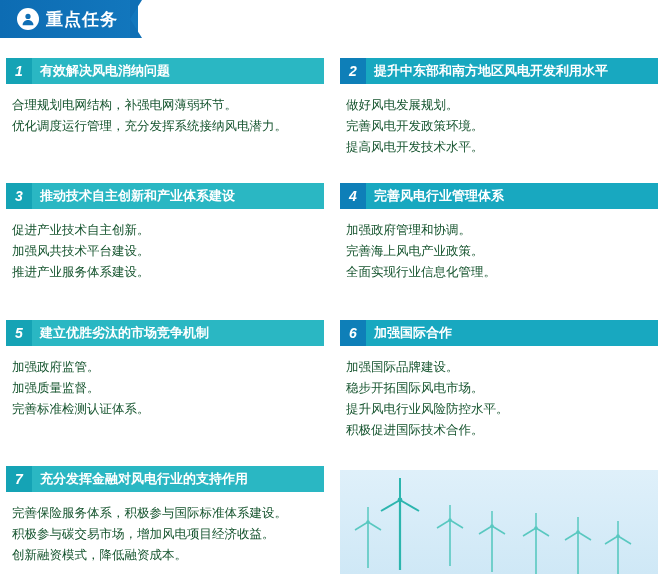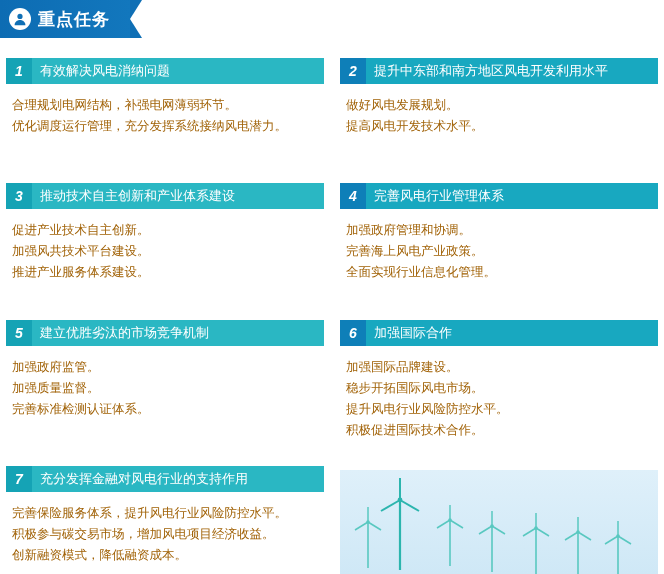--- a/index.html
+++ b/index.html
@@ -24,20 +24,21 @@
   .header {
     position: absolute;
     left: 0;
     top: 0;
     width: 130px;
     height: 38px;
     display: flex;
     align-items: center;
     background: #0f6fb5;
     background: linear-gradient(90deg, #0d6cb3 0%, #1277bd 100%);
+    padding-left: 8px;
   }
   .header .ribbon-tail {
     position: absolute;
     left: 130px;
     top: 0;
     width: 0;
     height: 0;
     border-top: 19px solid #0f6fb5;
     border-bottom: 19px solid #0f6fb5;
     border-right: 12px solid transparent;
@@ -88,30 +89,30 @@
     display: flex;
     align-items: center;
     justify-content: center;
     font-size: 14px;
     font-weight: bold;
     font-style: italic;
     color: #ffffff;
   }
   .card-title {
     font-size: 13px;
-    font-weight: normal;
+    font-weight: bold;
     padding-left: 8px;
     white-space: nowrap;
   }
   .card-body {
     padding: 11px 4px 0 6px;
   }
   .card-body .line {
     font-size: 12.5px;
-    color: #a16207;
+    color: #14532d;
     line-height: 21px;
     white-space: nowrap;
   }
 
   
   .card.c1 { left: 0;   top: 0;   }
   .card.c2 { left: 334px; top: 0; }
   .card.c3 { left: 0;   top: 125px; }
   .card.c4 { left: 334px; top: 125px; }
   .card.c5 { left: 0;   top: 262px; }
@@ -159,20 +160,21 @@
       </div>
     </div>
 
     <div class="card c2">
       <div class="card-head" style="background:#18a8c0;">
         <div class="card-num" style="background:#0e7fb8;">2</div>
         <div class="card-title">提升中东部和南方地区风电开发利用水平</div>
       </div>
       <div class="card-body">
         <div class="line">做好风电发展规划。</div>
+        <div class="line">完善风电开发政策环境。</div>
         <div class="line">提高风电开发技术水平。</div>
       </div>
     </div>
 
     <div class="card c3">
       <div class="card-head" style="background:#2ab7c3;">
         <div class="card-num" style="background:#15a3b5;">3</div>
         <div class="card-title">推动技术自主创新和产业体系建设</div>
       </div>
       <div class="card-body">
@@ -218,21 +220,21 @@
         <div class="line">积极促进国际技术合作。</div>
       </div>
     </div>
 
     <div class="card c7">
       <div class="card-head" style="background:#2ab7c3;">
         <div class="card-num" style="background:#15a3b5;">7</div>
         <div class="card-title">充分发挥金融对风电行业的支持作用</div>
       </div>
       <div class="card-body">
-        <div class="line">完善保险服务体系，提升风电行业风险防控水平。</div>
+        <div class="line">完善保险服务体系，积极参与国际标准体系建设。</div>
         <div class="line">积极参与碳交易市场，增加风电项目经济收益。</div>
         <div class="line">创新融资模式，降低融资成本。</div>
       </div>
     </div>
 
   </div>
 
   <div class="illus">
     <svg width="318" height="104" viewBox="0 0 318 104">
       <defs>

